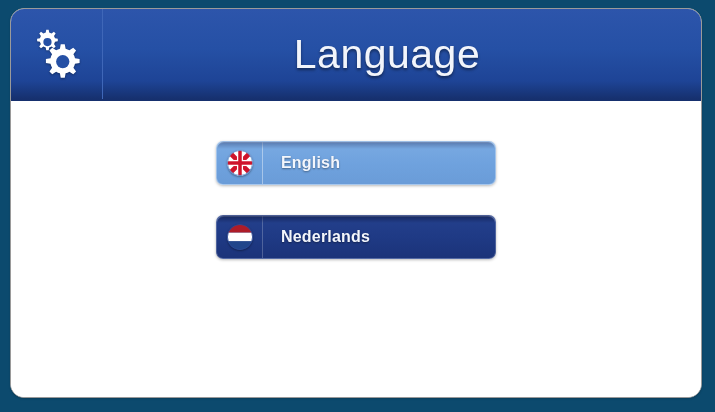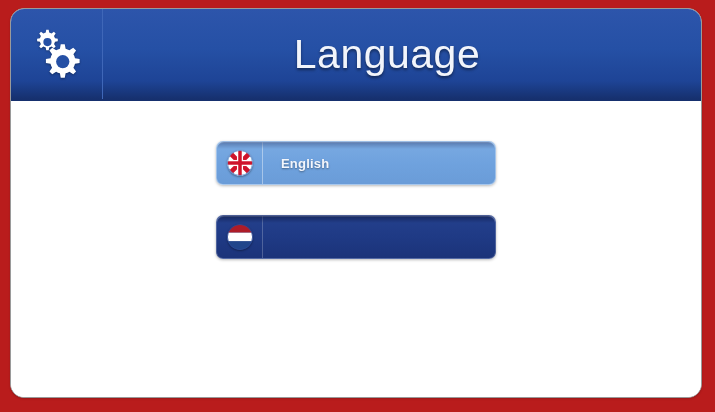--- a/index.html
+++ b/index.html
@@ -9,21 +9,21 @@
     height: 412px;
     background: #ffffff;
     font-family: "Liberation Sans", sans-serif;
     overflow: hidden;
   }
 
   #screen {
     position: relative;
     width: 715px;
     height: 412px;
-    background: #b91c1c;
+    background: #0c4a6e;
   }
 
   
   .panel {
     position: absolute;
     left: 10px;
     top: 8px;
     width: 692px;
     height: 390px;
     background: #ffffff;
@@ -163,21 +163,21 @@
     width: 26px;
     height: 26px;
     border-radius: 50%;
     display: block;
     box-shadow: 0 1px 2px rgba(0,0,0,0.35);
   }
 
   .lang-label {
     flex: 1;
     color: #f3f6fc;
-    font-size: 13px;
+    font-size: 16px;
     font-weight: 700;
     letter-spacing: 0.2px;
     padding-left: 18px;
     text-shadow: 0 1px 2px rgba(0,0,0,0.40);
     white-space: nowrap;
   }
 </style>
 </head>
 <body>
 
@@ -254,20 +254,21 @@
                   </clipPath>
               </defs>
               <g clip-path="url(#nlClip)">
                 <rect x="0" y="0" width="60" height="20" fill="#ae1c28"></rect>
                 <rect x="0" y="20" width="60" height="20" fill="#ffffff"></rect>
                 <rect x="0" y="40" width="60" height="20" fill="#21468b"></rect>
               </g>
               <circle cx="30" cy="30" r="29" fill="none" stroke="#2b4a97" stroke-width="2"></circle>
             </svg>
           </div>
+          <div class="lang-label">Nederlands</div>
         </div>
 
 
       </div>
     </div>
 
   </div>
 </div>
 
 </body></html>

